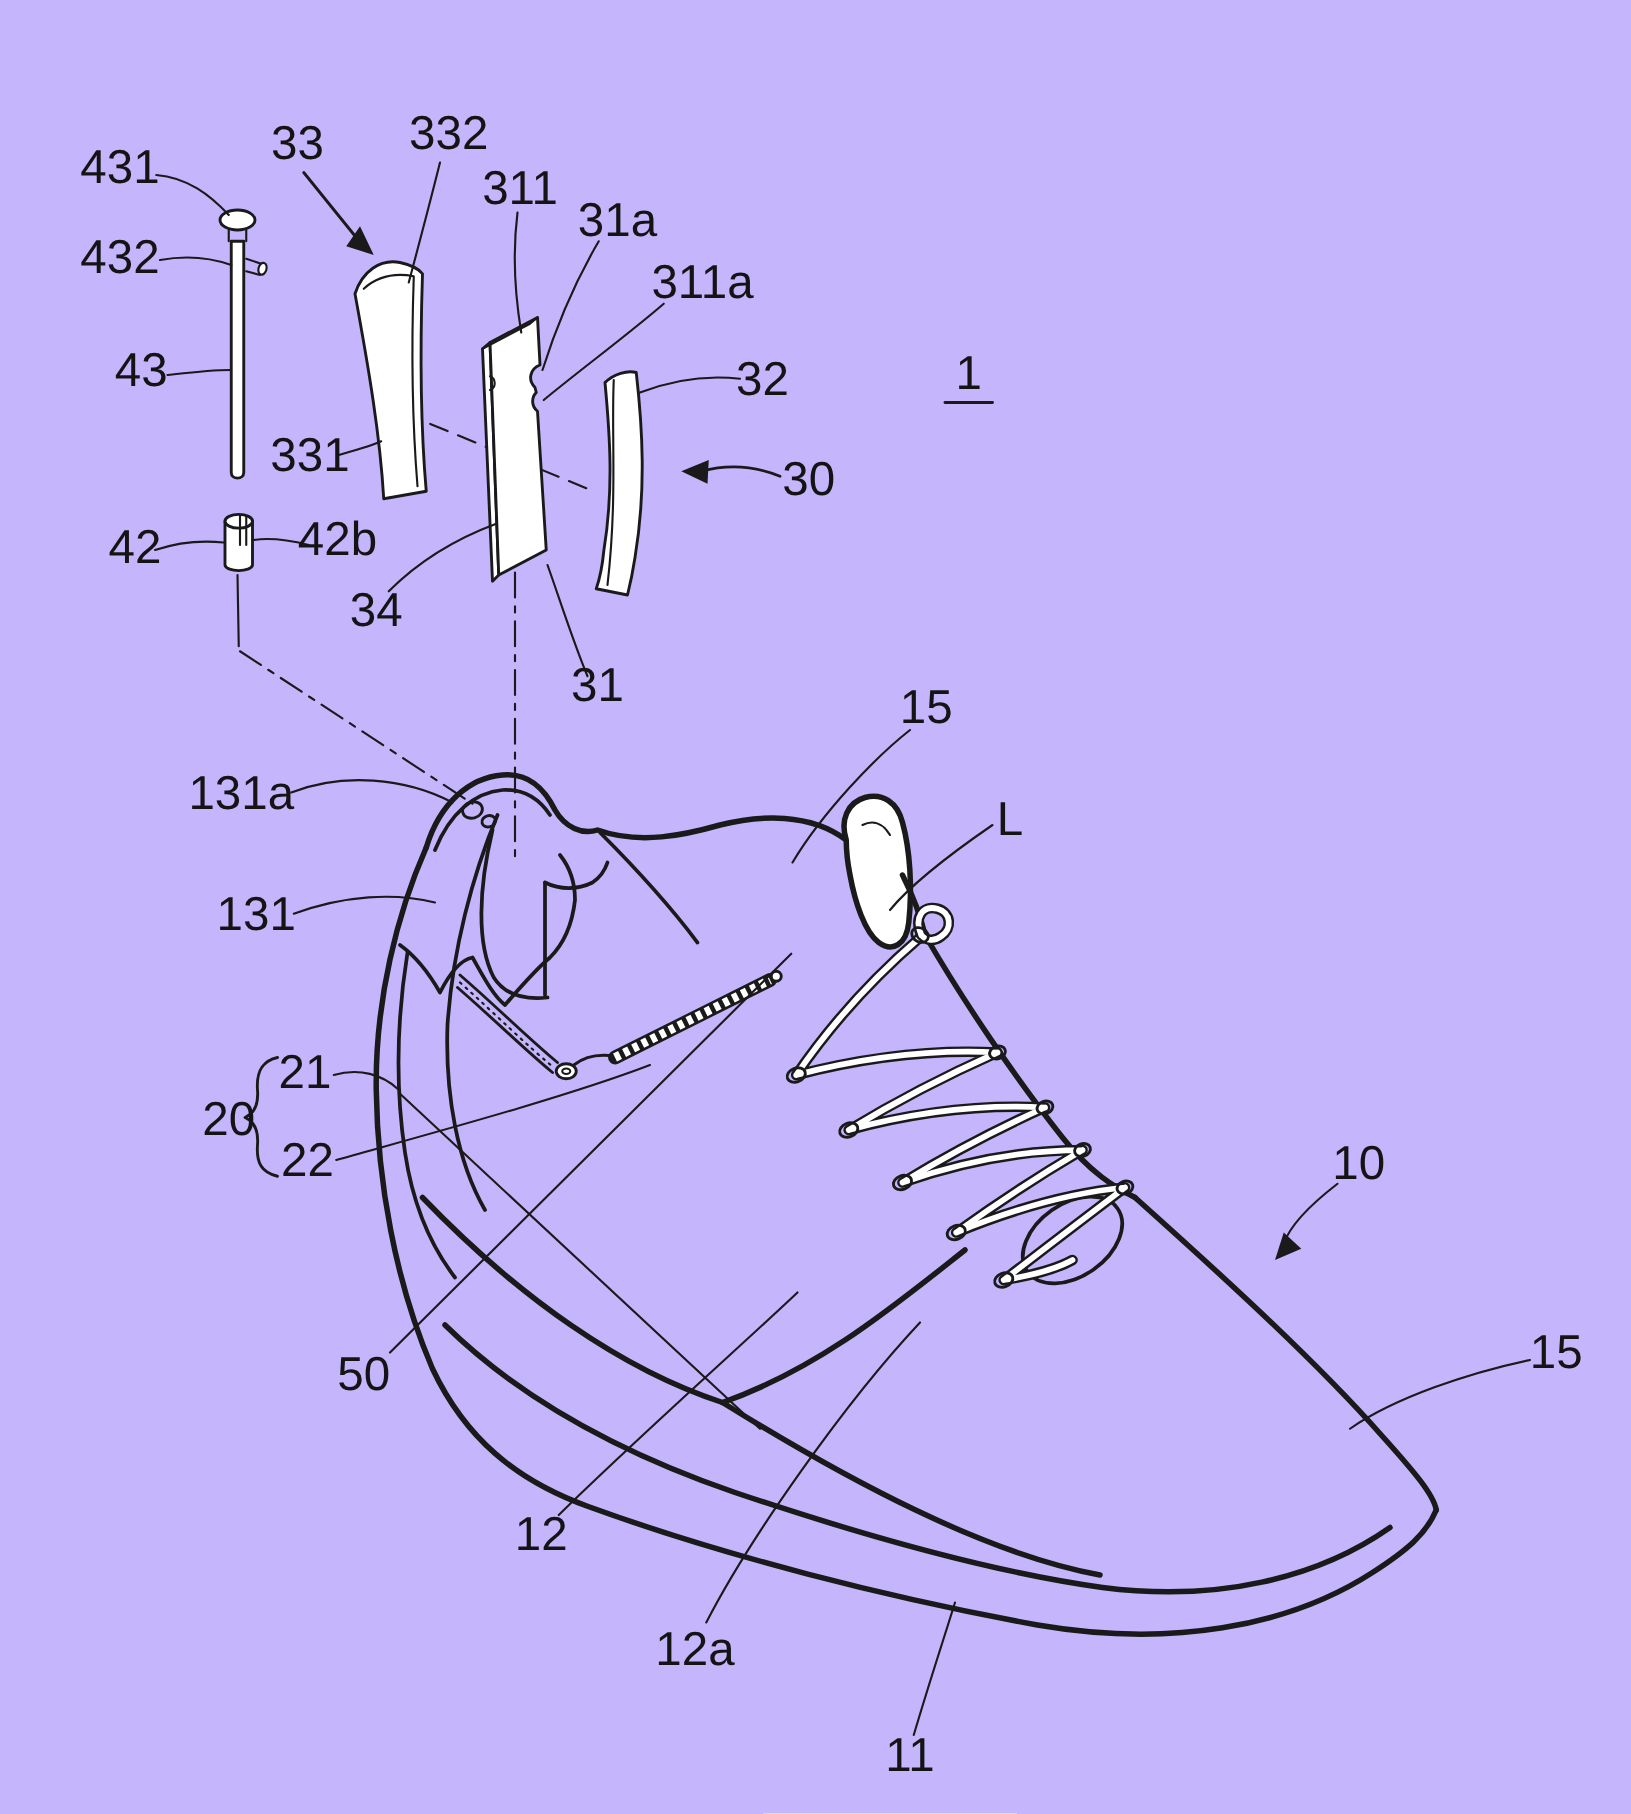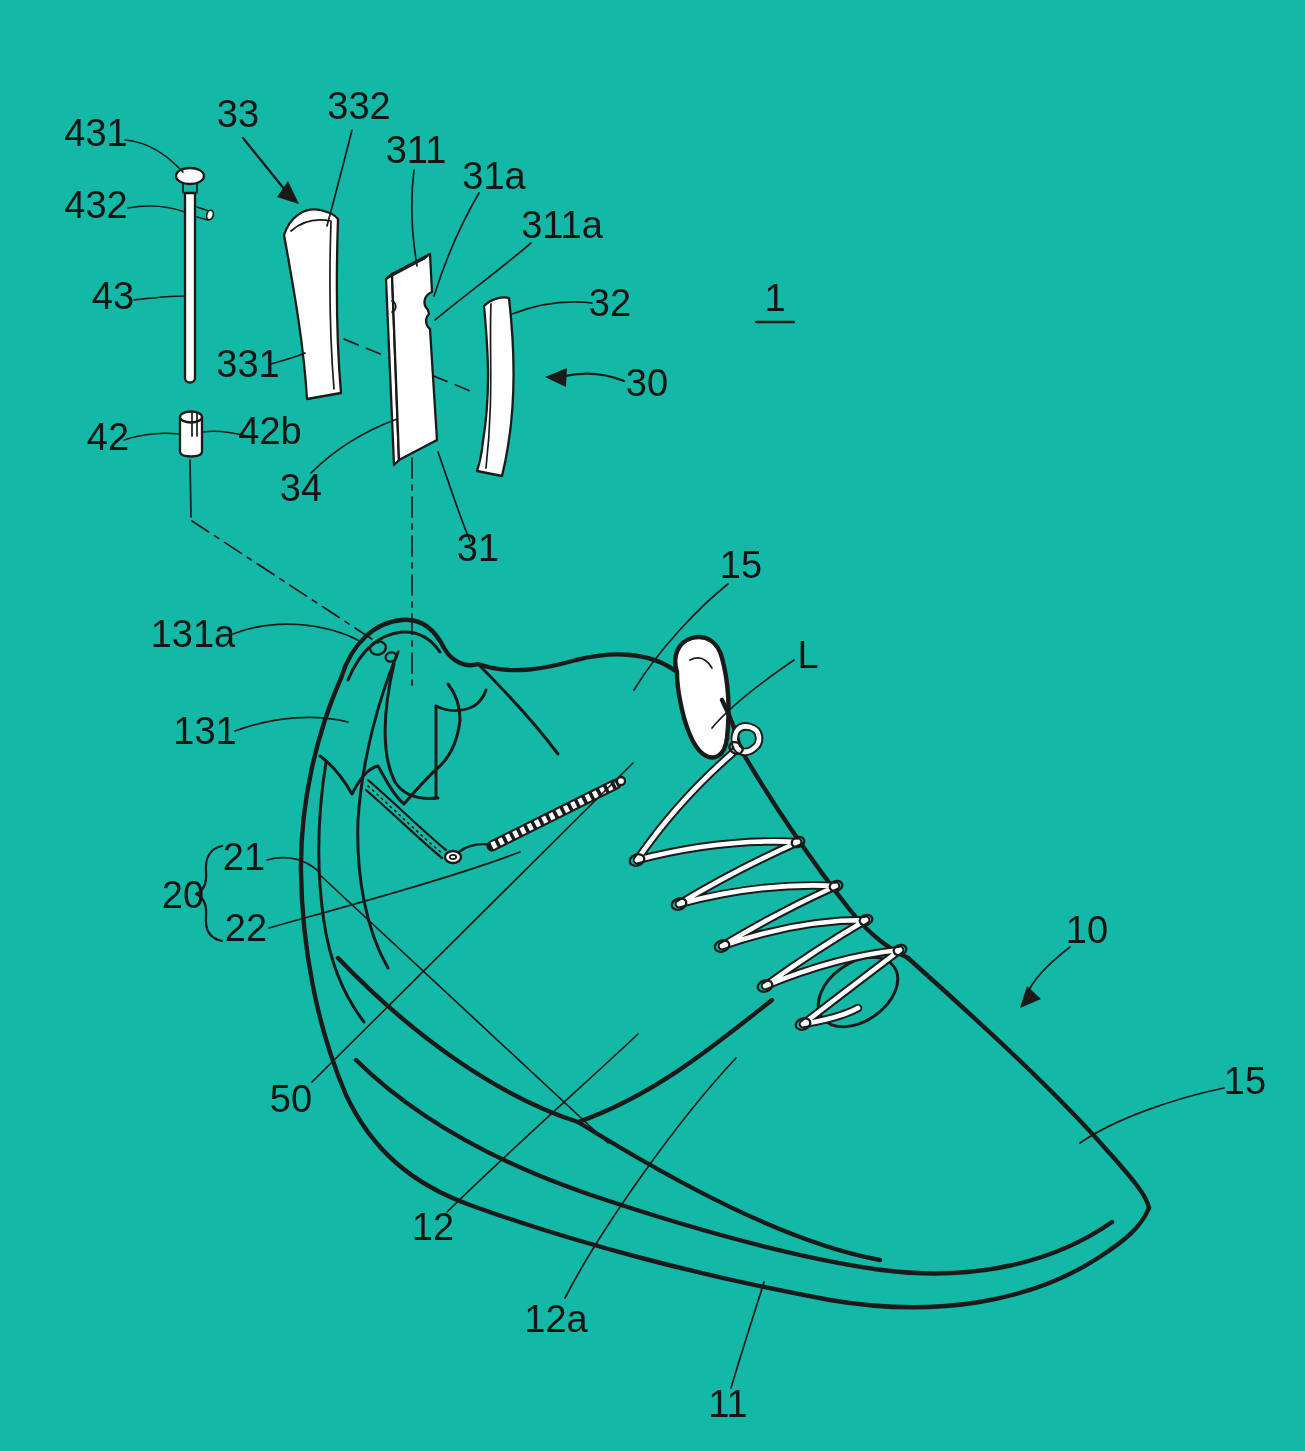--- a/index.html
+++ b/index.html
@@ -1,16 +1,16 @@
 <!DOCTYPE html>
 <html><head>
 <meta charset="utf-8">
 <style>
   html,body{margin:0;padding:0;background:#ffffff;}
-  .page{width:1305px;height:1451px;position:relative;background:#14b8a6;}
+  .page{width:1305px;height:1451px;position:relative;background:#c4b5fd;}
   svg{display:block;width:1305px;height:1451px;}
   .ln{fill:none;stroke:#1a1a1a;stroke-linecap:round;stroke-linejoin:round;}
   .w45{stroke-width:4.4;}
   .w3{stroke-width:3;}
   .w24{stroke-width:2.3;}
   .w17{stroke-width:1.7;}
   .wf{fill:#ffffff;}
   .dd{stroke-dasharray:20 7 5 7;}
   .dash{stroke-dasharray:15 9;}
   .laceB{stroke-width:8.5;}

